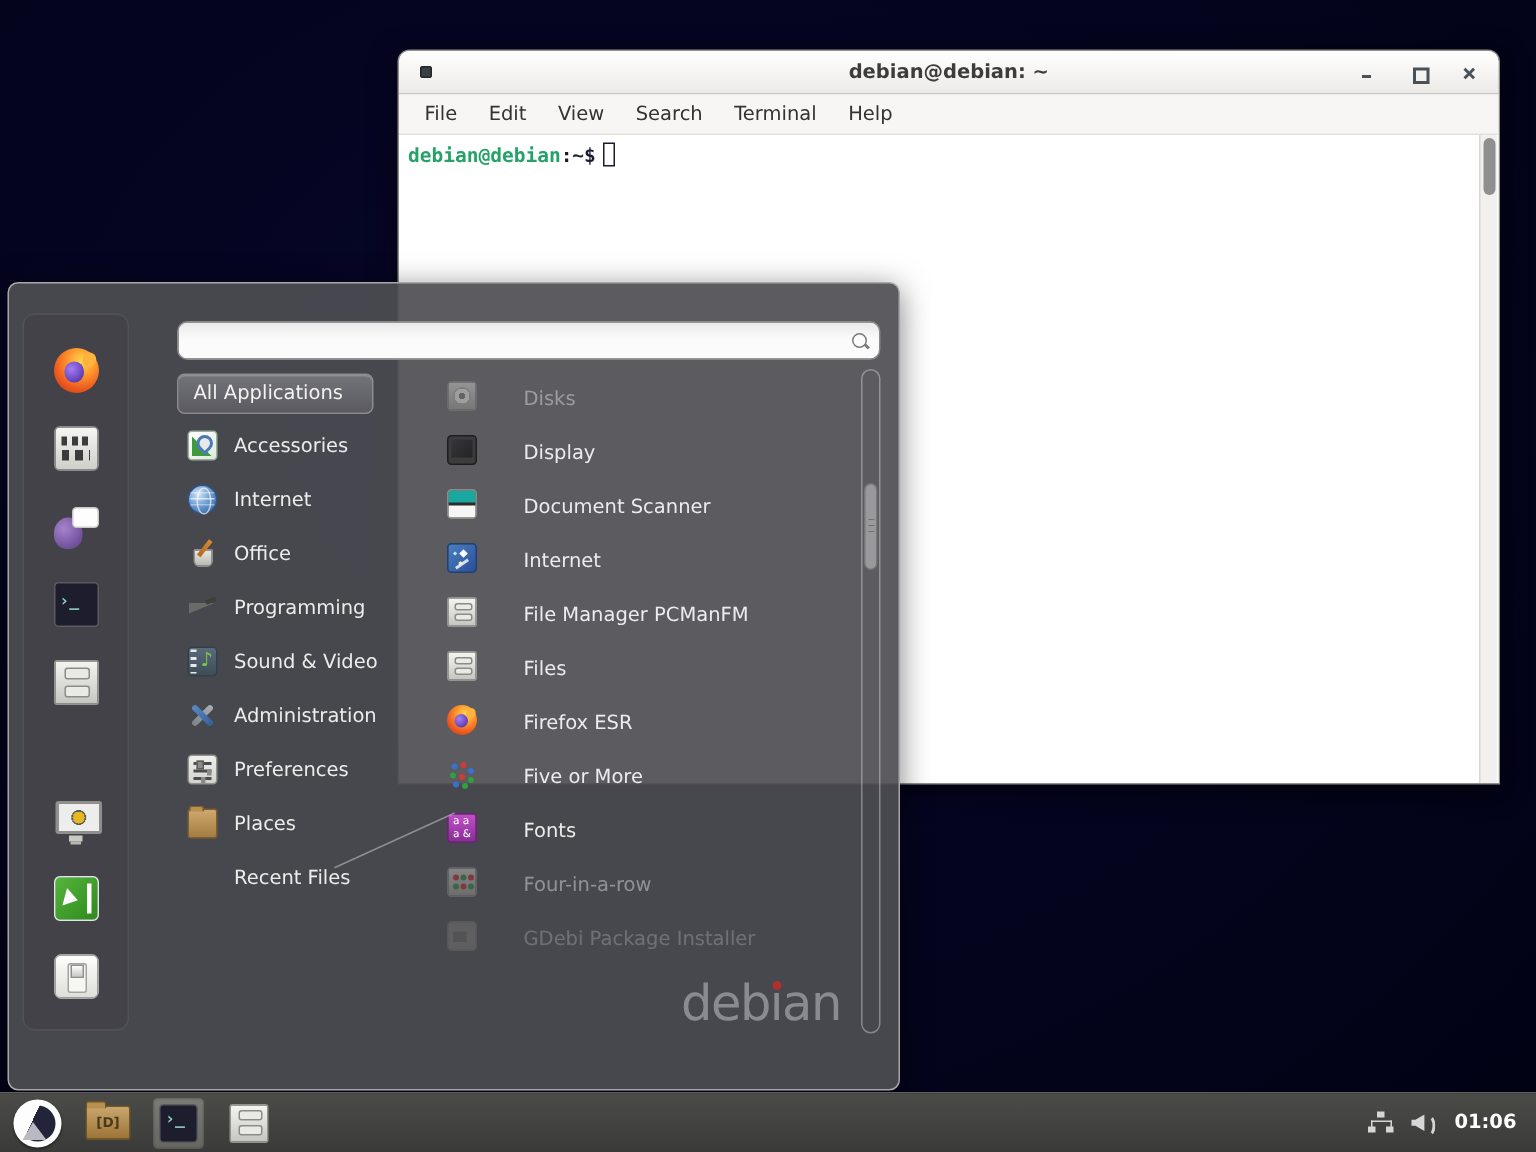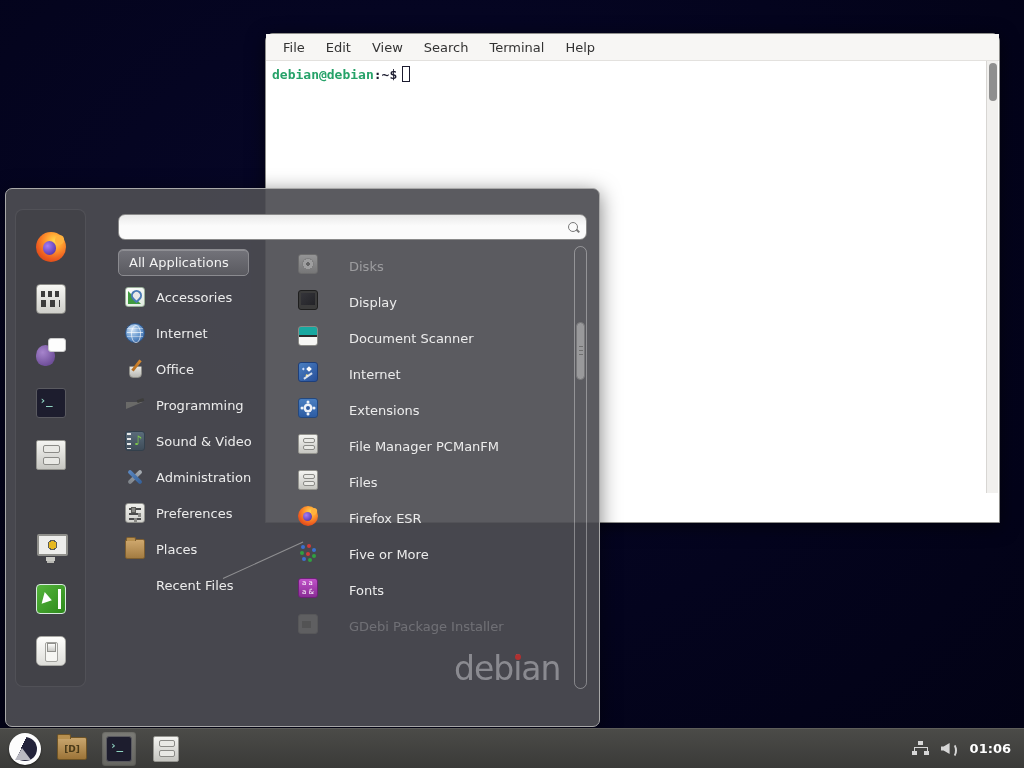--- a/index.html
+++ b/index.html
@@ -287,20 +287,29 @@
     border:2px solid transparent; border-right:2px solid #d6d6d6; border-radius:50%; }
 
   .wm-text { position:relative; }
 </style>
 </head>
 <body>
 
 <div id="desktop">
 
   <div id="terminal-window">
+    <div class="titlebar">
+      <div class="titlebar-appicon"></div>
+      <div class="titlebar-title">debian@debian: ~</div>
+      <div class="win-controls">
+        <div class="win-btn win-btn-min"></div>
+        <div class="win-btn win-btn-max"></div>
+        <div class="win-btn win-btn-close"></div>
+      </div>
+    </div>
     <div class="menubar">
 
     <div class="menubar-item">
           <span>File</span>
         </div>
         <div class="menubar-item">
           <span>Edit</span>
         </div>
         <div class="menubar-item">
           <span>View</span>
@@ -424,42 +433,42 @@
         </div>
         <div class="app-row">
           <div class="ic s20 ic-doc-scanner" data-icon-slot=""></div>
           <span class="row-label">Document Scanner</span>
         </div>
         <div class="app-row">
           <div class="ic s20 ic-effects" data-icon-slot=""></div>
           <span class="row-label">Internet</span>
         </div>
         <div class="app-row">
-          <div class="ic s20 ic-extensions" data-icon-slot=""></div>
-          <span class="row-label">Extensions</span>
-        </div>
-        <div class="app-row">
           <div class="ic s20 ic-cabinet" data-icon-slot=""></div>
           <span class="row-label">File Manager PCManFM</span>
         </div>
         <div class="app-row">
           <div class="ic s20 ic-cabinet" data-icon-slot=""></div>
           <span class="row-label">Files</span>
         </div>
         <div class="app-row">
           <div class="ic s20 ic-firefox" data-icon-slot=""></div>
           <span class="row-label">Firefox ESR</span>
         </div>
         <div class="app-row">
           <div class="ic s20 ic-five-or-more" data-icon-slot=""></div>
           <span class="row-label">Five or More</span>
         </div>
         <div class="app-row">
           <div class="ic s20 ic-fonts" data-icon-slot=""></div>
           <span class="row-label">Fonts</span>
+        </div>
+        <div class="app-row dim">
+          <div class="ic s20 ic-four-in-a-row" data-icon-slot=""></div>
+          <span class="row-label">Four-in-a-row</span>
         </div>
         <div class="app-row dim cut">
           <div class="ic s20 ic-gdebi" data-icon-slot=""></div>
           <span class="row-label">GDebi Package Installer</span>
         </div>
       </div>
 
     <div class="menu-scrollbar">
       <div class="menu-scroll-thumb"></div>
     </div>

